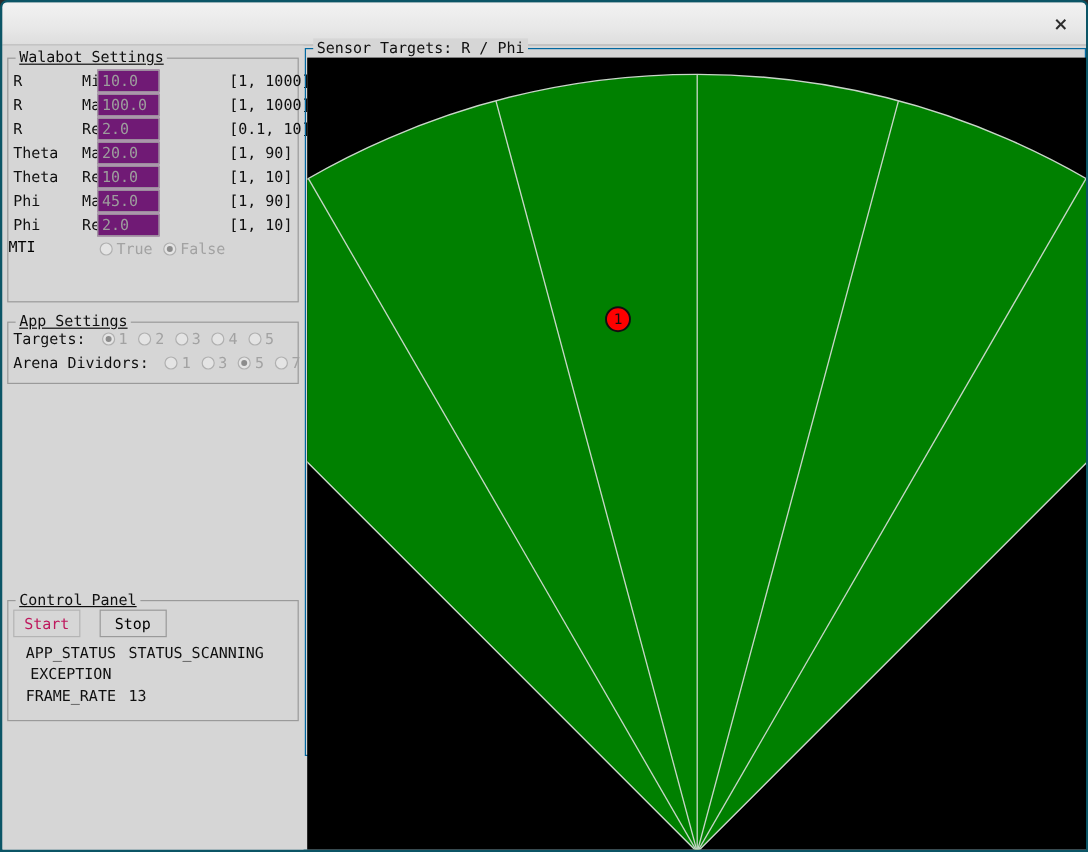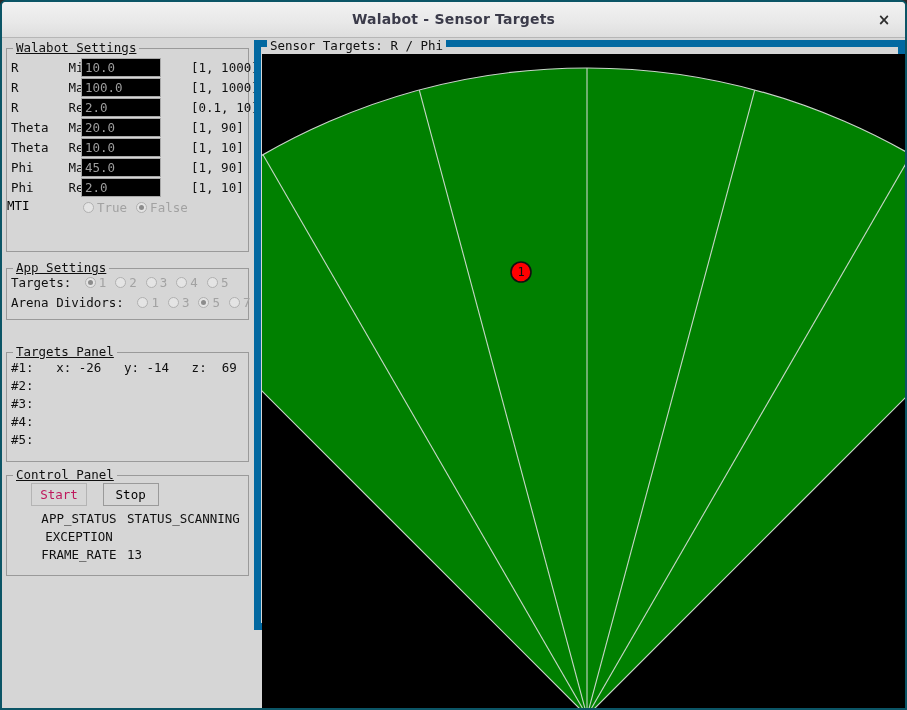--- a/index.html
+++ b/index.html
@@ -115,24 +115,24 @@
   .srow .lbl-wide {
     position: absolute;
     left: 4px;
     top: 2px;
     font-family: "DejaVu Sans Mono", monospace;
   }
   .entry {
     position: absolute;
     left: 74px;
     top: 0px;
-    width: 80px;
+    width: 52px;
     height: 19px;
     box-sizing: border-box;
-    background: #000000;
+    background: #701a75;
     border: 1px solid #a8a8a8;
     font-family: "DejaVu Sans Mono", monospace;
     font-size: 12.5px;
     color: #9d9d9d;
     padding: 1px 3px;
     line-height: 16px;
     overflow: hidden;
   }
   .range {
     position: absolute;
@@ -241,21 +241,21 @@
   }
   .statrow .sk { display: inline-block; width: 96px; text-align: center; }
   
   #canvas-group {
     position: absolute;
     left: 252px;
     top: 38px;
     width: 651px;
     height: 590px;
     box-sizing: border-box;
-    border: 7px solid #0369a1;
+    border: 1px solid #0369a1;
     padding-left: 25px;
   }
   #canvas-title {
     position: absolute;
     left: 6px;
     top: -9px;
     background: #d6d6d6;
     padding: 0 3px;
     font-family: "DejaVu Sans Mono", monospace;
     font-size: 12.5px;
@@ -278,21 +278,20 @@
     font-size: 12px;
     fill: #101010;
   }
 </style>
 </head>
 <body>
 
 <div id="window">
 
   <div id="titlebar">
-    <div id="title-text">Walabot - Sensor Targets</div>
     <div id="close-btn">×</div>
   </div>
 
   <div id="sidebar">
 
     <div class="groupbox" id="gb-walabot" style="top:10px;height:204px;">
       <div class="gb-title">Walabot Settings</div>
       <div class="gb-body" id="walabot-rows">
           <div class="srow">
             <span class="lbl-a">R</span>
@@ -350,32 +349,22 @@
           <span class="ap-lbl">Targets:</span>
           <span class="ap-opts" id="targets-opts"><span class="radio-grp"><span class="radio on"></span><span class="rtxt">1</span></span><span class="radio-grp"><span class="radio"></span><span class="rtxt">2</span></span><span class="radio-grp"><span class="radio"></span><span class="rtxt">3</span></span><span class="radio-grp"><span class="radio"></span><span class="rtxt">4</span></span><span class="radio-grp"><span class="radio"></span><span class="rtxt">5</span></span></span>
         </div>
         <div class="ap-row">
           <span class="ap-lbl">Arena Dividors:</span>
           <span class="ap-opts" id="dividors-opts"><span class="radio-grp"><span class="radio"></span><span class="rtxt">1</span></span><span class="radio-grp"><span class="radio"></span><span class="rtxt">3</span></span><span class="radio-grp"><span class="radio on"></span><span class="rtxt">5</span></span><span class="radio-grp"><span class="radio"></span><span class="rtxt">7</span></span></span>
         </div>
       </div>
     </div>
 
-    <div class="groupbox" id="gb-targets" style="top:314px;height:110px;">
-      <div class="gb-title">Targets Panel</div>
-      <div class="gb-body" style="padding-top:7px;" id="targets-rows">
-          <div class="trow">#1:   x: -26   y: -14   z:  69</div>
-          <div class="trow">#2:</div>
-          <div class="trow">#3:</div>
-          <div class="trow">#4:</div>
-          <div class="trow">#5:</div>
-        </div>
-    </div>
-
-    <div class="groupbox" id="gb-control" style="top:437px;height:101px;padding-left:20px;">
+
+    <div class="groupbox" id="gb-control" style="top:462px;height:101px;">
       <div class="gb-title">Control Panel</div>
       <div class="gb-body" style="padding-top:5px;">
         <div class="btnrow">
           <span class="btn disabled" id="start-btn">Start</span>
           <span class="btn" id="stop-btn">Stop</span>
         </div>
         <div id="status-rows">
             <div class="statrow"><span class="sk">APP_STATUS</span><span>STATUS_SCANNING</span></div>
             <div class="statrow"><span class="sk">EXCEPTION</span><span></span></div>
             <div class="statrow"><span class="sk">FRAME_RATE</span><span>13</span></div>

